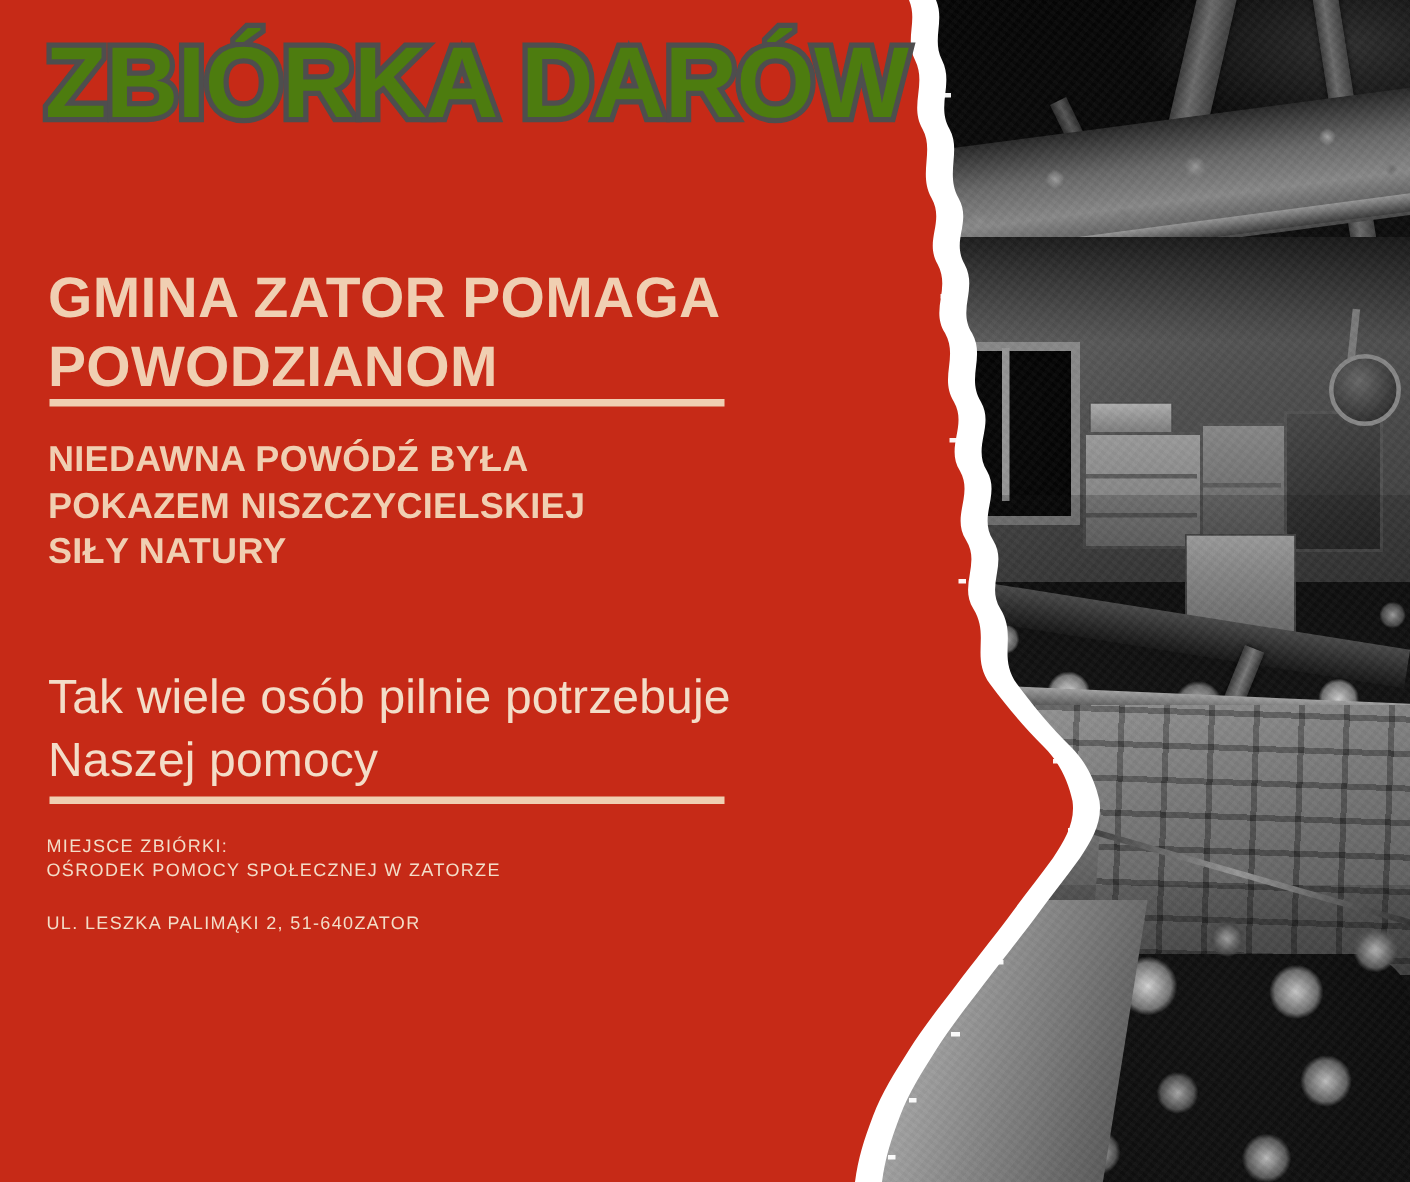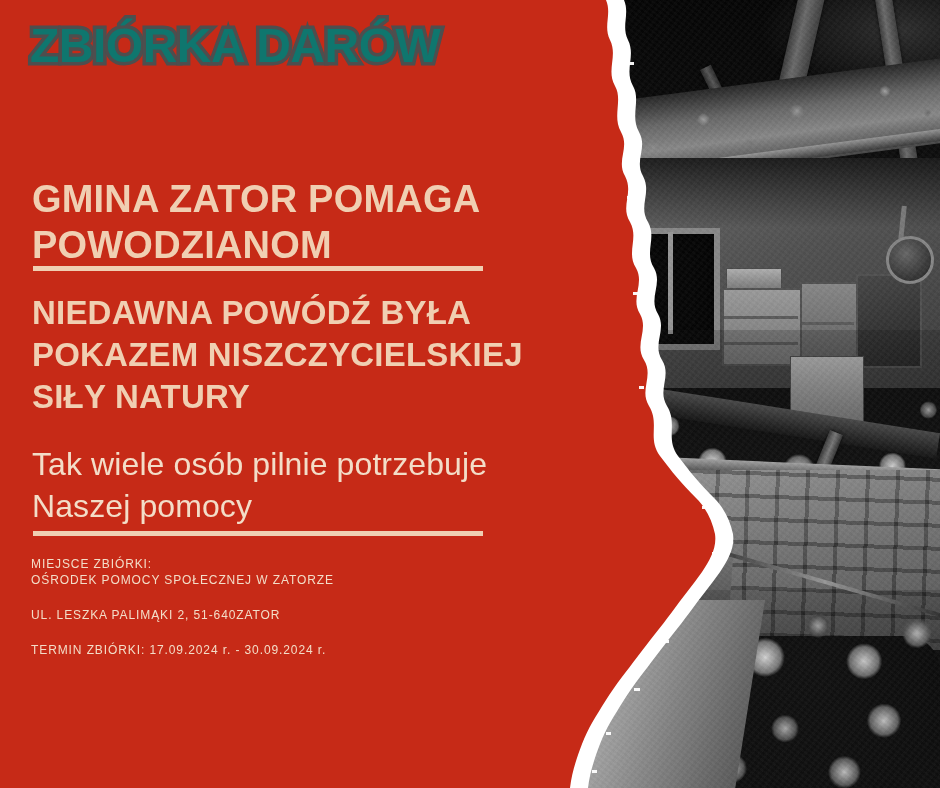--- a/index.html
+++ b/index.html
@@ -235,25 +235,25 @@
     position: absolute;
     left: 0; top: 0;
     width: 600px;
     height: 788px;
   }
 
   .headline {
     position: absolute;
     left: 30px;
     top: 22px;
-    font-size: 48px;
+    font-size: 67px;
     font-weight: 700;
     letter-spacing: -0.5px;
     line-height: 1;
-    color: #0f766e;
+    color: #4d7c0f;
     -webkit-text-stroke: 7px #4e4e4e;
     paint-order: stroke fill;
     white-space: nowrap;
   }
 
   .subhead {
     position: absolute;
     left: 32px;
     top: 142px;
     width: 500px;
@@ -271,21 +271,21 @@
     background: #f0cfb2;
   }
   .rule.r1 { left: 33px; top: 266px; width: 450px; }
   .rule.r2 { left: 33px; top: 531px; width: 450px; }
 
   .body-caps {
     position: absolute;
     left: 32px;
     top: 292px;
     width: 530px;
-    font-size: 33px;
+    font-size: 24px;
     font-weight: 700;
     line-height: 1.28;
     color: #f0cfb2;
     letter-spacing: 0.2px;
   }
 
   .body-regular {
     position: absolute;
     left: 32px;
     top: 444px;
@@ -446,19 +446,16 @@
     <div class="rule r2"></div>
 
     <div class="details">
       <div class="block">
         <span class="line">MIEJSCE ZBIÓRKI:</span>
         <span class="line">OŚRODEK POMOCY SPOŁECZNEJ W ZATORZE</span>
       </div>
       <div class="block">
         <span class="line">UL. LESZKA PALIMĄKI 2, 51-640ZATOR</span>
       </div>
-      <div class="block">
-        <span class="line">TERMIN ZBIÓRKI: 17.09.2024 r. - 30.09.2024 r.</span>
-      </div>
     </div>
 
   </div>
 </div>
 
 </body></html>

